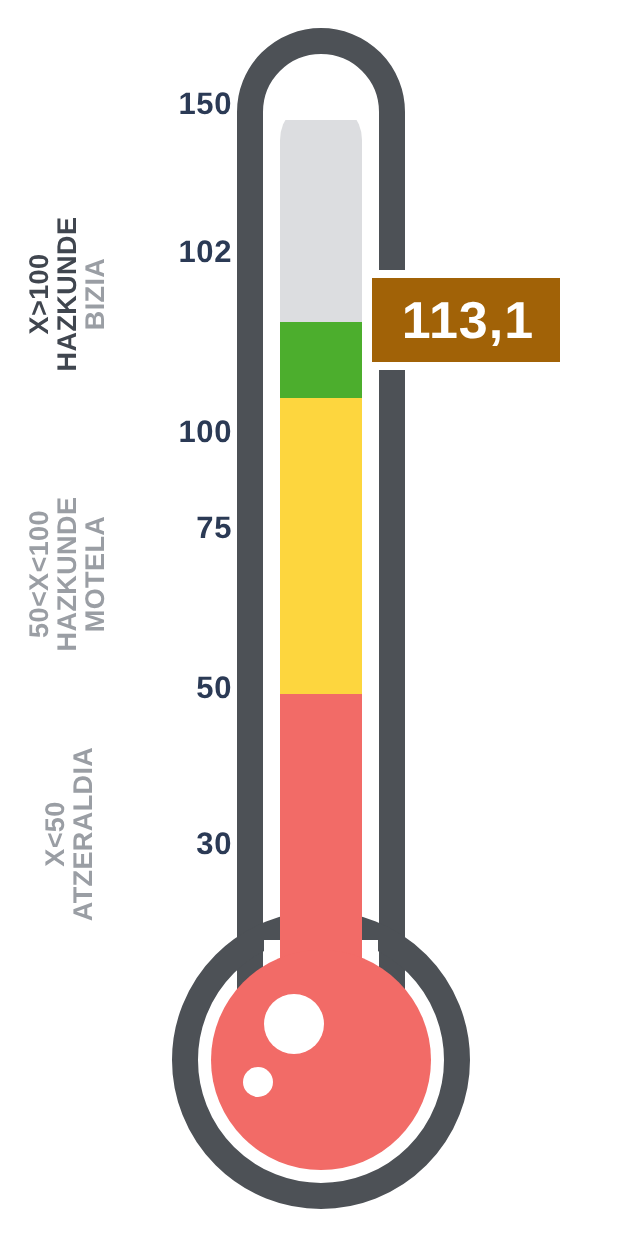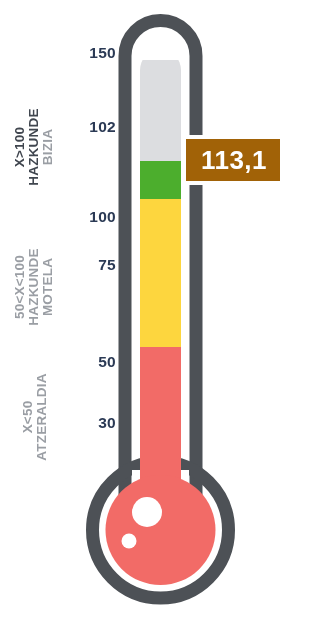--- a/index.html
+++ b/index.html
@@ -131,21 +131,21 @@
 
   <div class="zone-label gray" id="zone-low">
     <span class="ln ln1">X&lt;50</span>
     <span class="ln ln2">ATZERALDIA</span>
   </div>
 
   <div class="tick" style="top:44px;">150</div>
   <div class="tick" style="top:118px;">102</div>
   <div class="tick" style="top:208px;">100</div>
   <div class="tick" style="top:256px;">75</div>
-  <div class="tick" style="top:353px;">50</div>
+  <div class="tick" style="top:336px;">50</div>
   <div class="tick" style="top:414px;">30</div>
 
   <svg id="thermo" viewBox="0 0 280 622" width="280" height="622">
 
     <defs>
 
       <clipPath id="columnClip">
         <path d="M140,70 a20.5,20.5 0 0 1 41,0 L181,500 L140,500 Z"></path>
       </clipPath>
 

